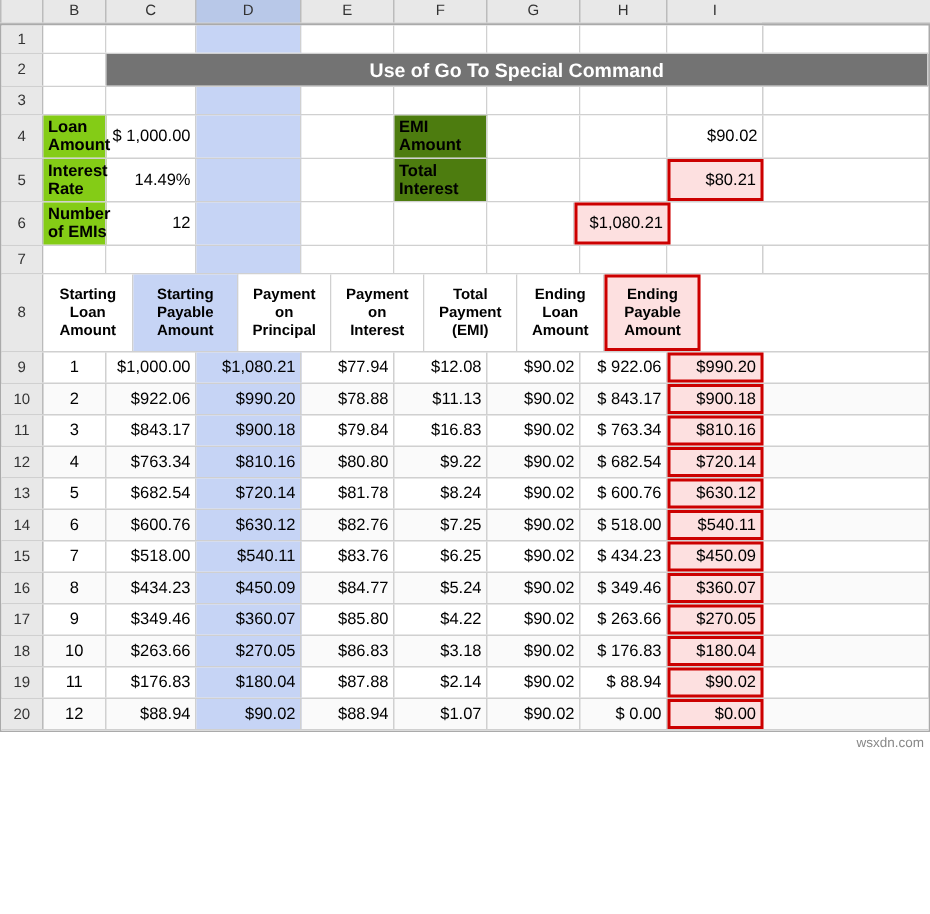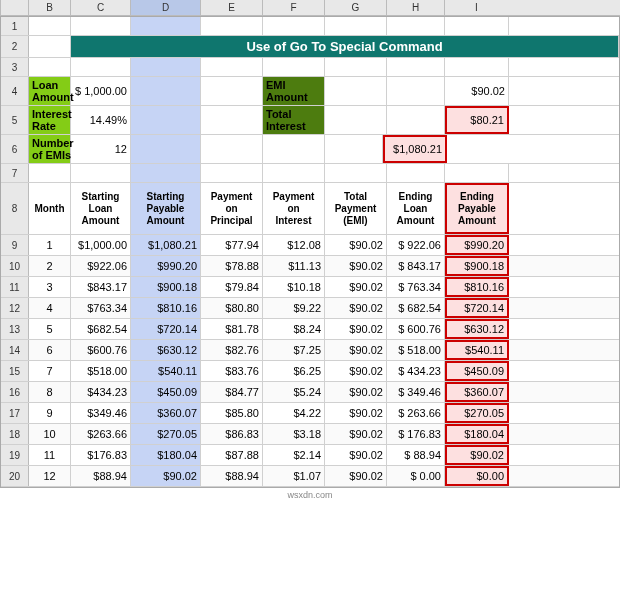--- a/index.html
+++ b/index.html
@@ -64,21 +64,21 @@
     .col-b { width: 42px; min-width: 42px; }
     .col-c { width: 60px; min-width: 60px; }
     .col-d { width: 70px; min-width: 70px; background: #c8d4f0; }
     .col-e { width: 62px; min-width: 62px; }
     .col-f { width: 62px; min-width: 62px; }
     .col-g { width: 62px; min-width: 62px; }
     .col-h { width: 58px; min-width: 58px; }
     .col-i { width: 64px; min-width: 64px; }
 
     .title-cell {
-      background: #0f766e;
+      background: #737373;
       color: #fff;
       font-size: 13px;
       font-weight: bold;
       text-align: center;
       justify-content: center;
     }
 
     
     .info-label {
       font-weight: bold;
@@ -268,25 +268,20 @@
       <div class="cell col-d col-d-data"></div>
       <div class="cell col-e empty-cell"></div>
       <div class="cell col-f empty-cell"></div>
       <div class="cell col-g empty-cell"></div>
       <div class="cell col-h empty-cell"></div>
       <div class="cell col-i empty-cell"></div>
     </div>
 
     <div class="sheet-row hdr-row">
       <div class="row-num">8</div>
-      <div class="cell col-b hdr-cell">
-        <div class="hdr-cell-inner">
-            <span>Month</span>
-          </div>
-      </div>
       <div class="cell col-c hdr-cell">
         <div class="hdr-cell-inner" style="white-space:pre-line;"><span>Starting
 Loan
 Amount</span></div>
       </div>
       <div class="cell col-d col-d-data hdr-cell">
         <div class="hdr-cell-inner" style="white-space:pre-line;"><span>Starting
 Payable
 Amount</span></div>
       </div>
@@ -381,21 +376,21 @@
       <div class="cell col-c data-val">
           <span>$843.17</span>
         </div>
       <div class="cell col-d col-d-data data-val">
           <span>$900.18</span>
         </div>
       <div class="cell col-e data-val">
           <span>$79.84</span>
         </div>
       <div class="cell col-f data-val">
-          <span>$10.18</span>
+          <span>$16.83</span>
         </div>
       <div class="cell col-g data-val">
           <span>$90.02</span>
         </div>
       <div class="cell col-h data-val">
           <span>$ 763.34</span>
         </div>
       <div class="cell col-i data-val red-border red-bg">
           <span>$810.16</span>
         </div>
@@ -648,14 +643,14 @@
       <div class="cell col-h data-val">
           <span>$   0.00</span>
         </div>
       <div class="cell col-i data-val red-border red-bg">
           <span>$0.00</span>
         </div>
     </div>
 
   </div>
 
-  <div style="text-align:center; font-size:9px; color:#888; padding:2px 4px;">wsxdn.com</div>
+  <div style="text-align:right; font-size:9px; color:#888; padding:2px 4px;">wsxdn.com</div>
 </div>
 
 </body></html>

